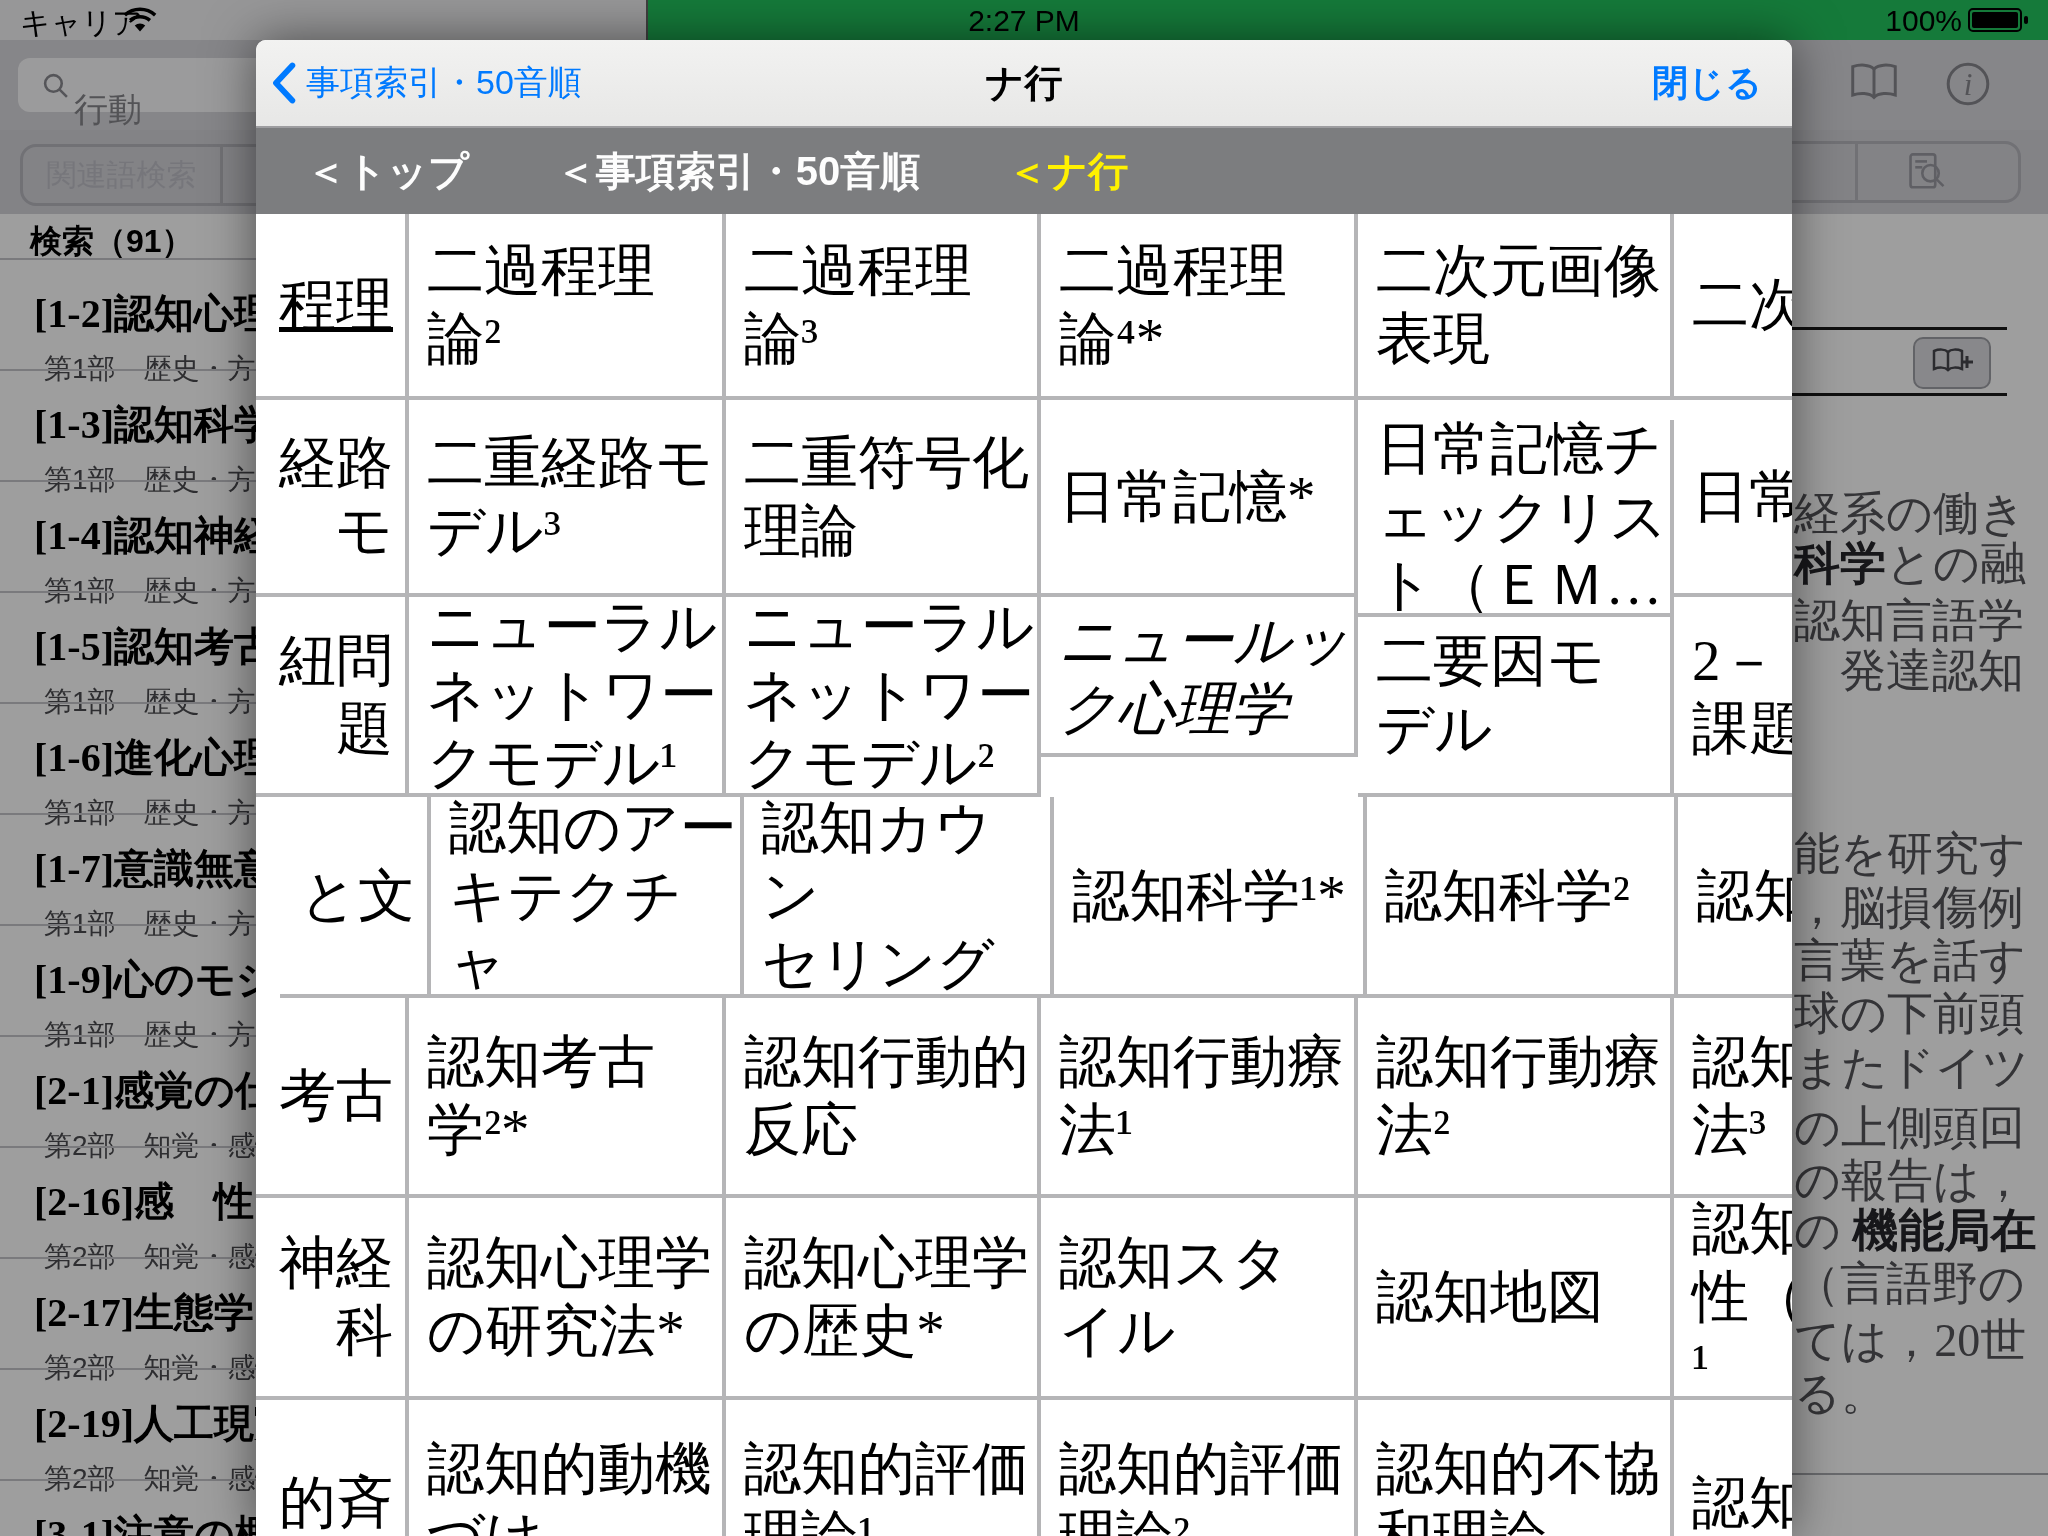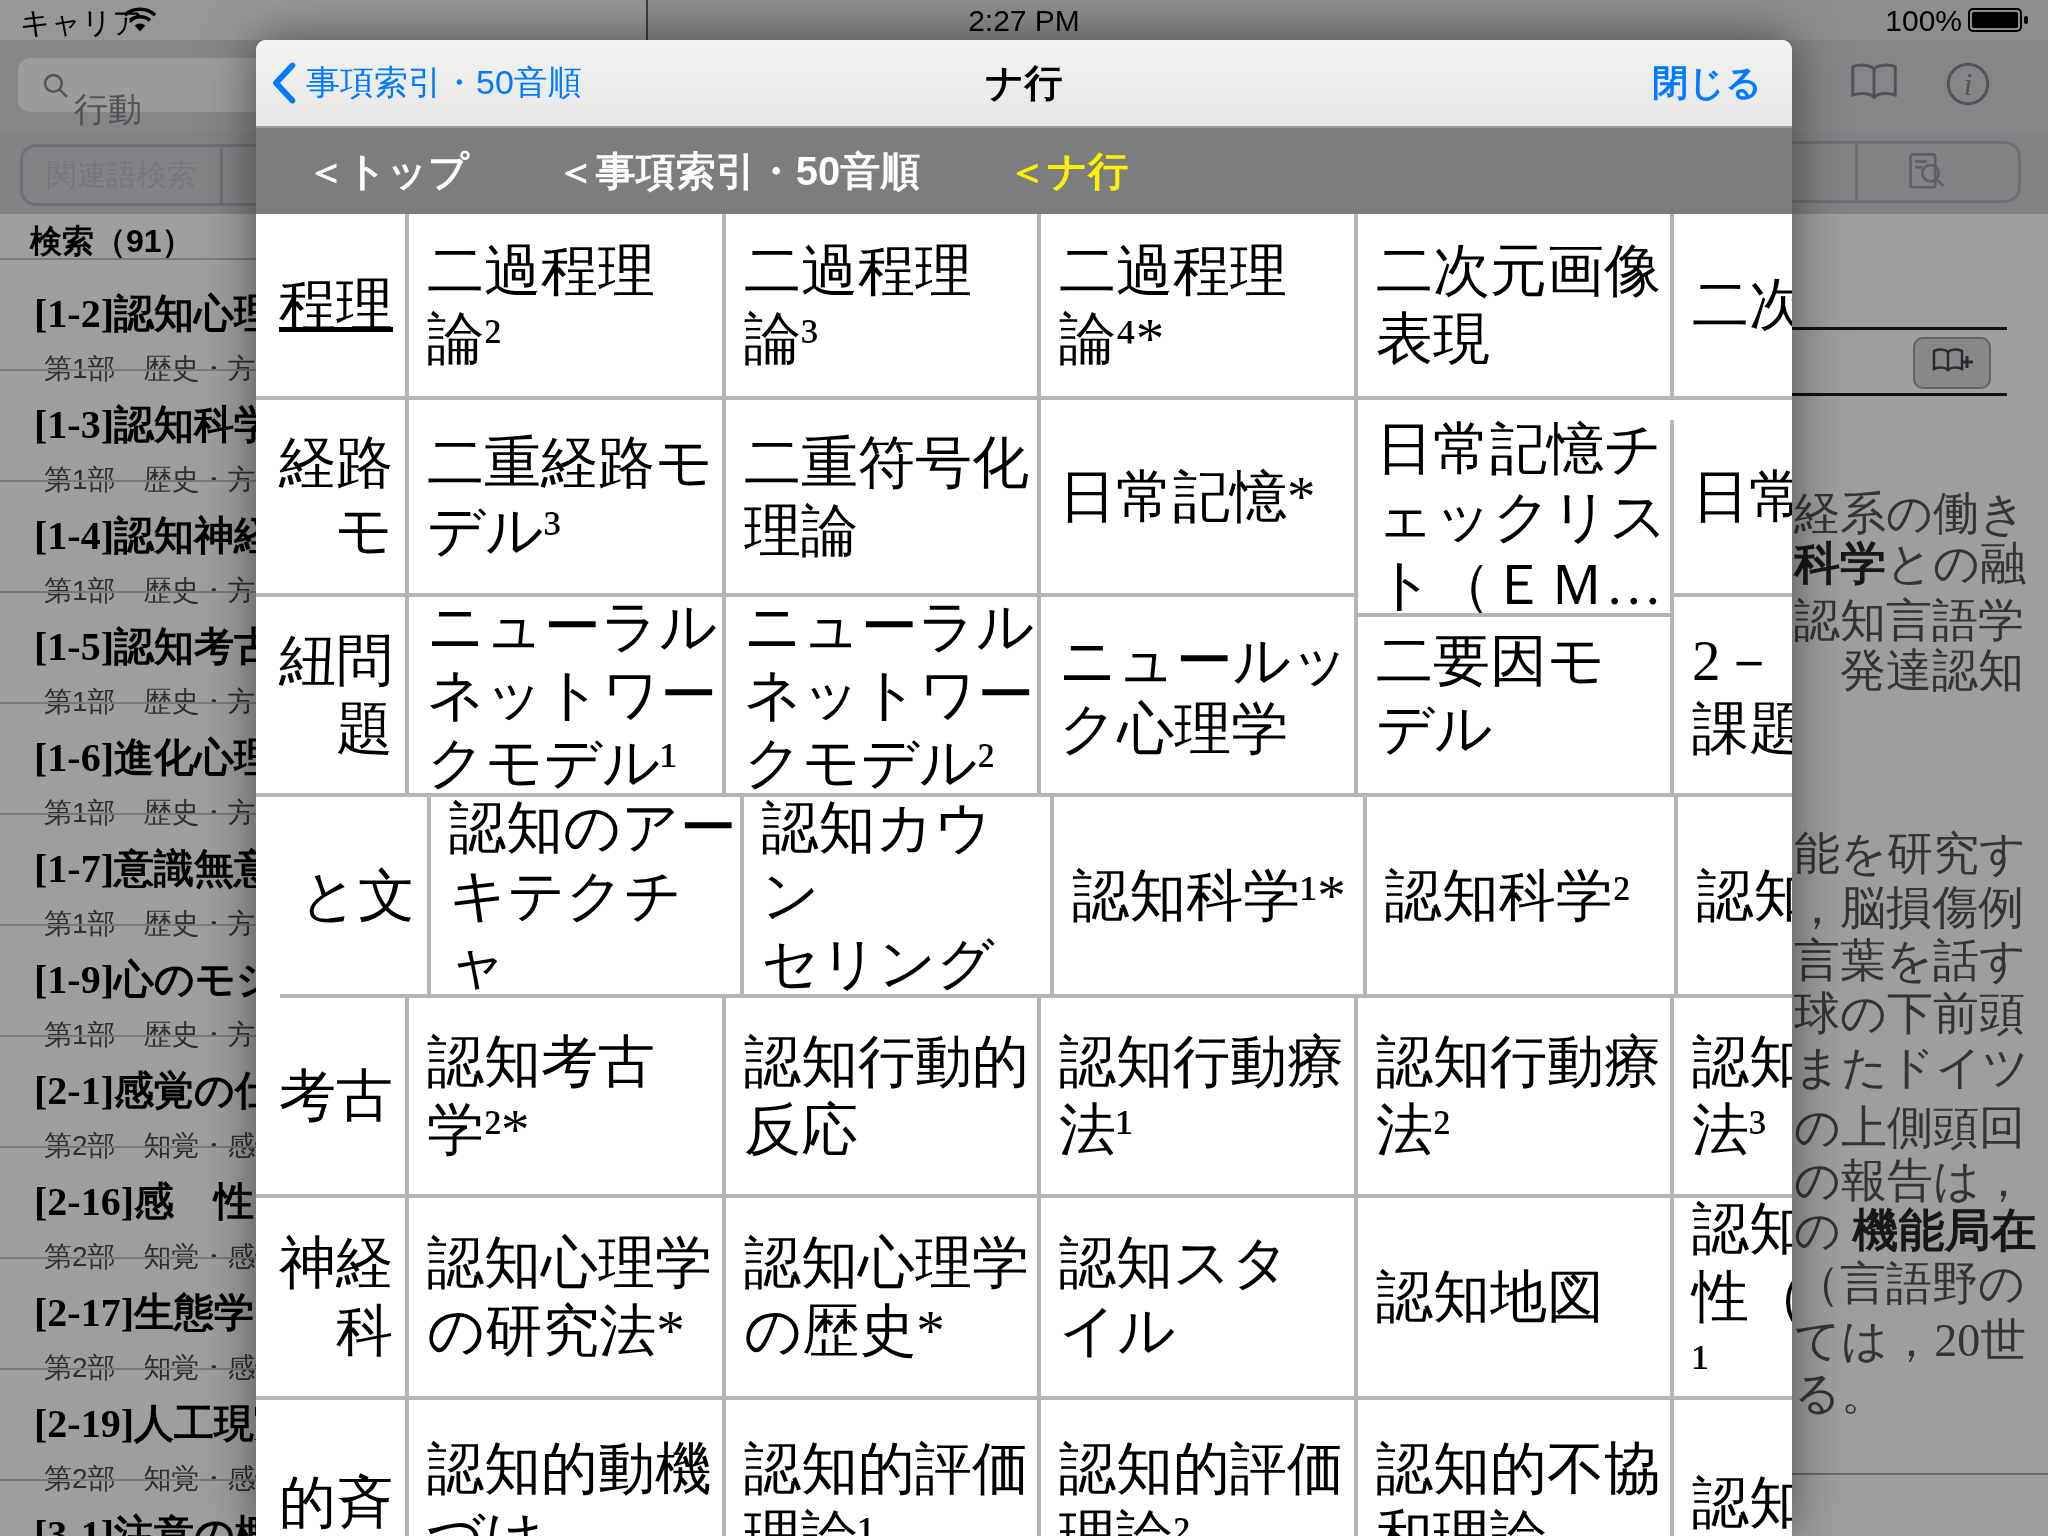--- a/index.html
+++ b/index.html
@@ -1,21 +1,21 @@
 <!DOCTYPE html>
 <html><head>
 <meta charset="utf-8">
 <style>
   html,body{margin:0;padding:0;background:#000;}
   #screen{position:relative;width:2048px;height:1536px;overflow:hidden;
           font-family:"Liberation Sans","DejaVu Sans",sans-serif;background:#fff;}
   
   #bg-app{position:absolute;inset:0;z-index:1;}
   
-  #status-bar{position:absolute;left:0;top:0;width:2048px;height:52px;background:#e5e5e5;}
+  #status-bar{position:absolute;left:0;top:0;width:2048px;height:52px;background:#22c55e;}
   #status-left{position:absolute;left:0;top:0;width:646px;height:40px;background:#f4f4f6;border-right:2px solid #666;}
   #carrier{position:absolute;left:20px;top:3px;font-size:30px;color:#000;}
   #wifi{position:absolute;left:122px;top:7px;}
   #clock{position:absolute;left:0;width:2048px;top:4px;text-align:center;font-size:30px;font-weight:500;color:#000;}
   #batt-pct{position:absolute;right:86px;top:4px;font-size:30px;color:#000;}
   #batt-icon{position:absolute;right:18px;top:8px;}
   
   #sb-topbar{position:absolute;left:0;top:40px;width:646px;height:90px;background:#d8d8dd;}
   #sb-search{position:absolute;left:18px;top:18px;width:560px;height:54px;background:#fbfbfc;border-radius:12px;}
   #sb-search svg{position:absolute;left:24px;top:14px;}
@@ -274,21 +274,21 @@
           <div class="g-cell last" style="width: 318px; height: 197px;">日常</div>
         </div>
         <div class="g-row" style="height: 200px;">
           <div class="g-cell first" style="width: 153px; height: 200px;">紐問題</div>
           <div class="g-cell" style="width: 317px; height: 200px;">ニューラル
 ネットワー
 クモデル¹</div>
           <div class="g-cell" style="width: 315px; height: 200px;">ニューラル
 ネットワー
 クモデル²</div>
-          <div class="g-cell" style="width: 317px; height: 200px;">ニュールッ
+          <div class="g-cell" style="width: 317px; height: 160px; font-style: italic;">ニュールッ
 ク心理学</div>
           <div class="g-cell" style="width: 316px; height: 200px;">二要因モ
 デル</div>
           <div class="g-cell last" style="width: 318px; height: 200px;">2－
 課題</div>
         </div>
         <div class="g-row" style="height: 201px; padding-left: 24px;">
           <div class="g-cell first" style="width: 153px; height: 201px;">と文</div>
           <div class="g-cell" style="width: 317px; height: 201px;">認知のアー
 キテクチャ</div>

